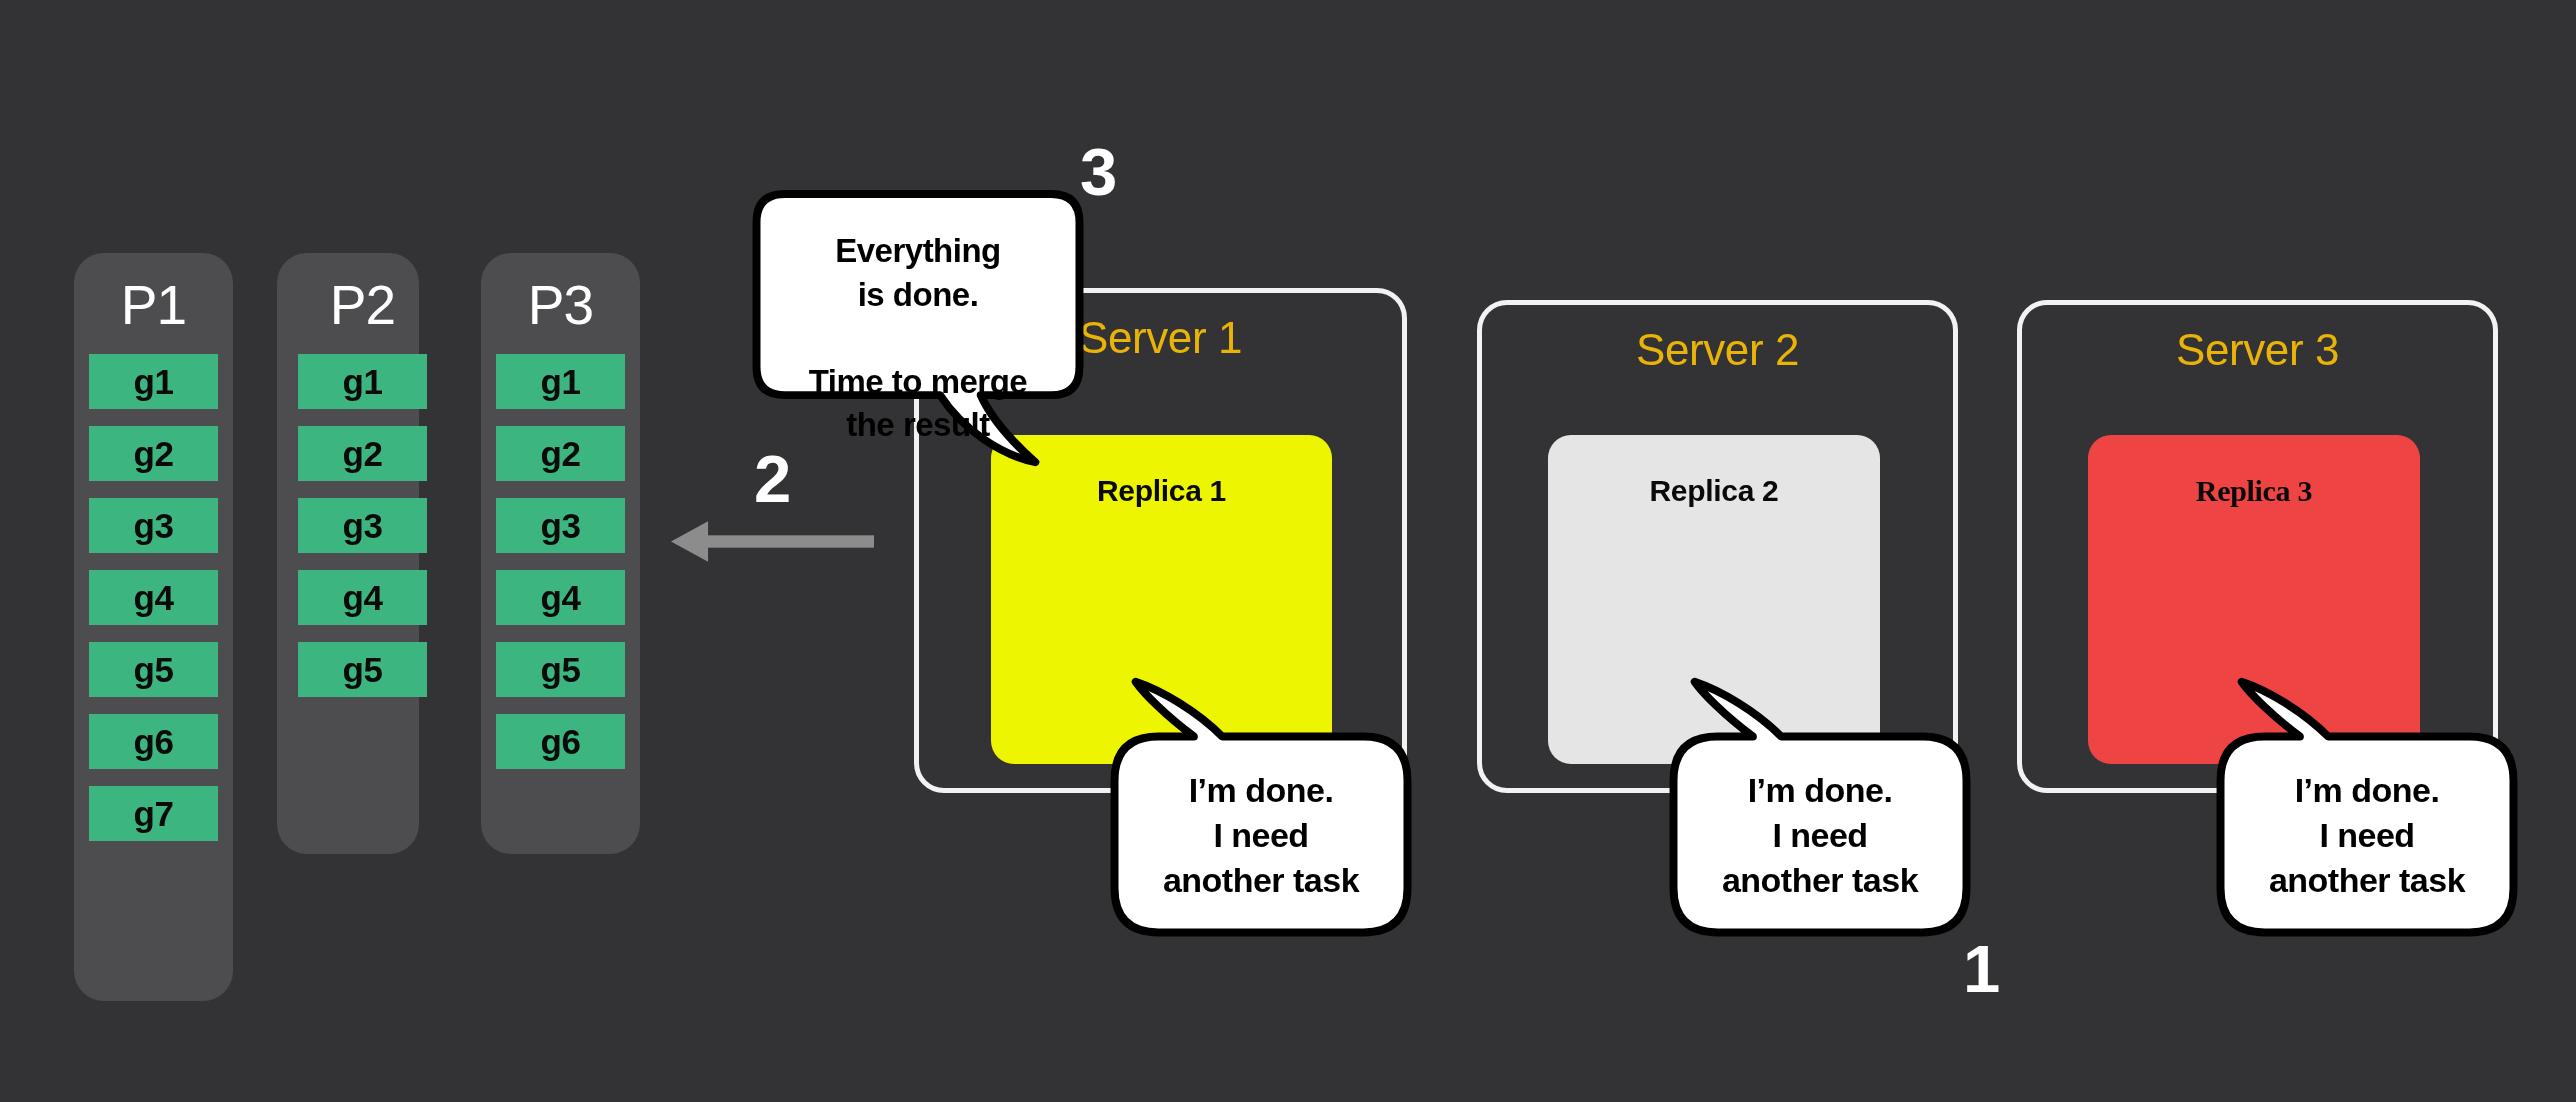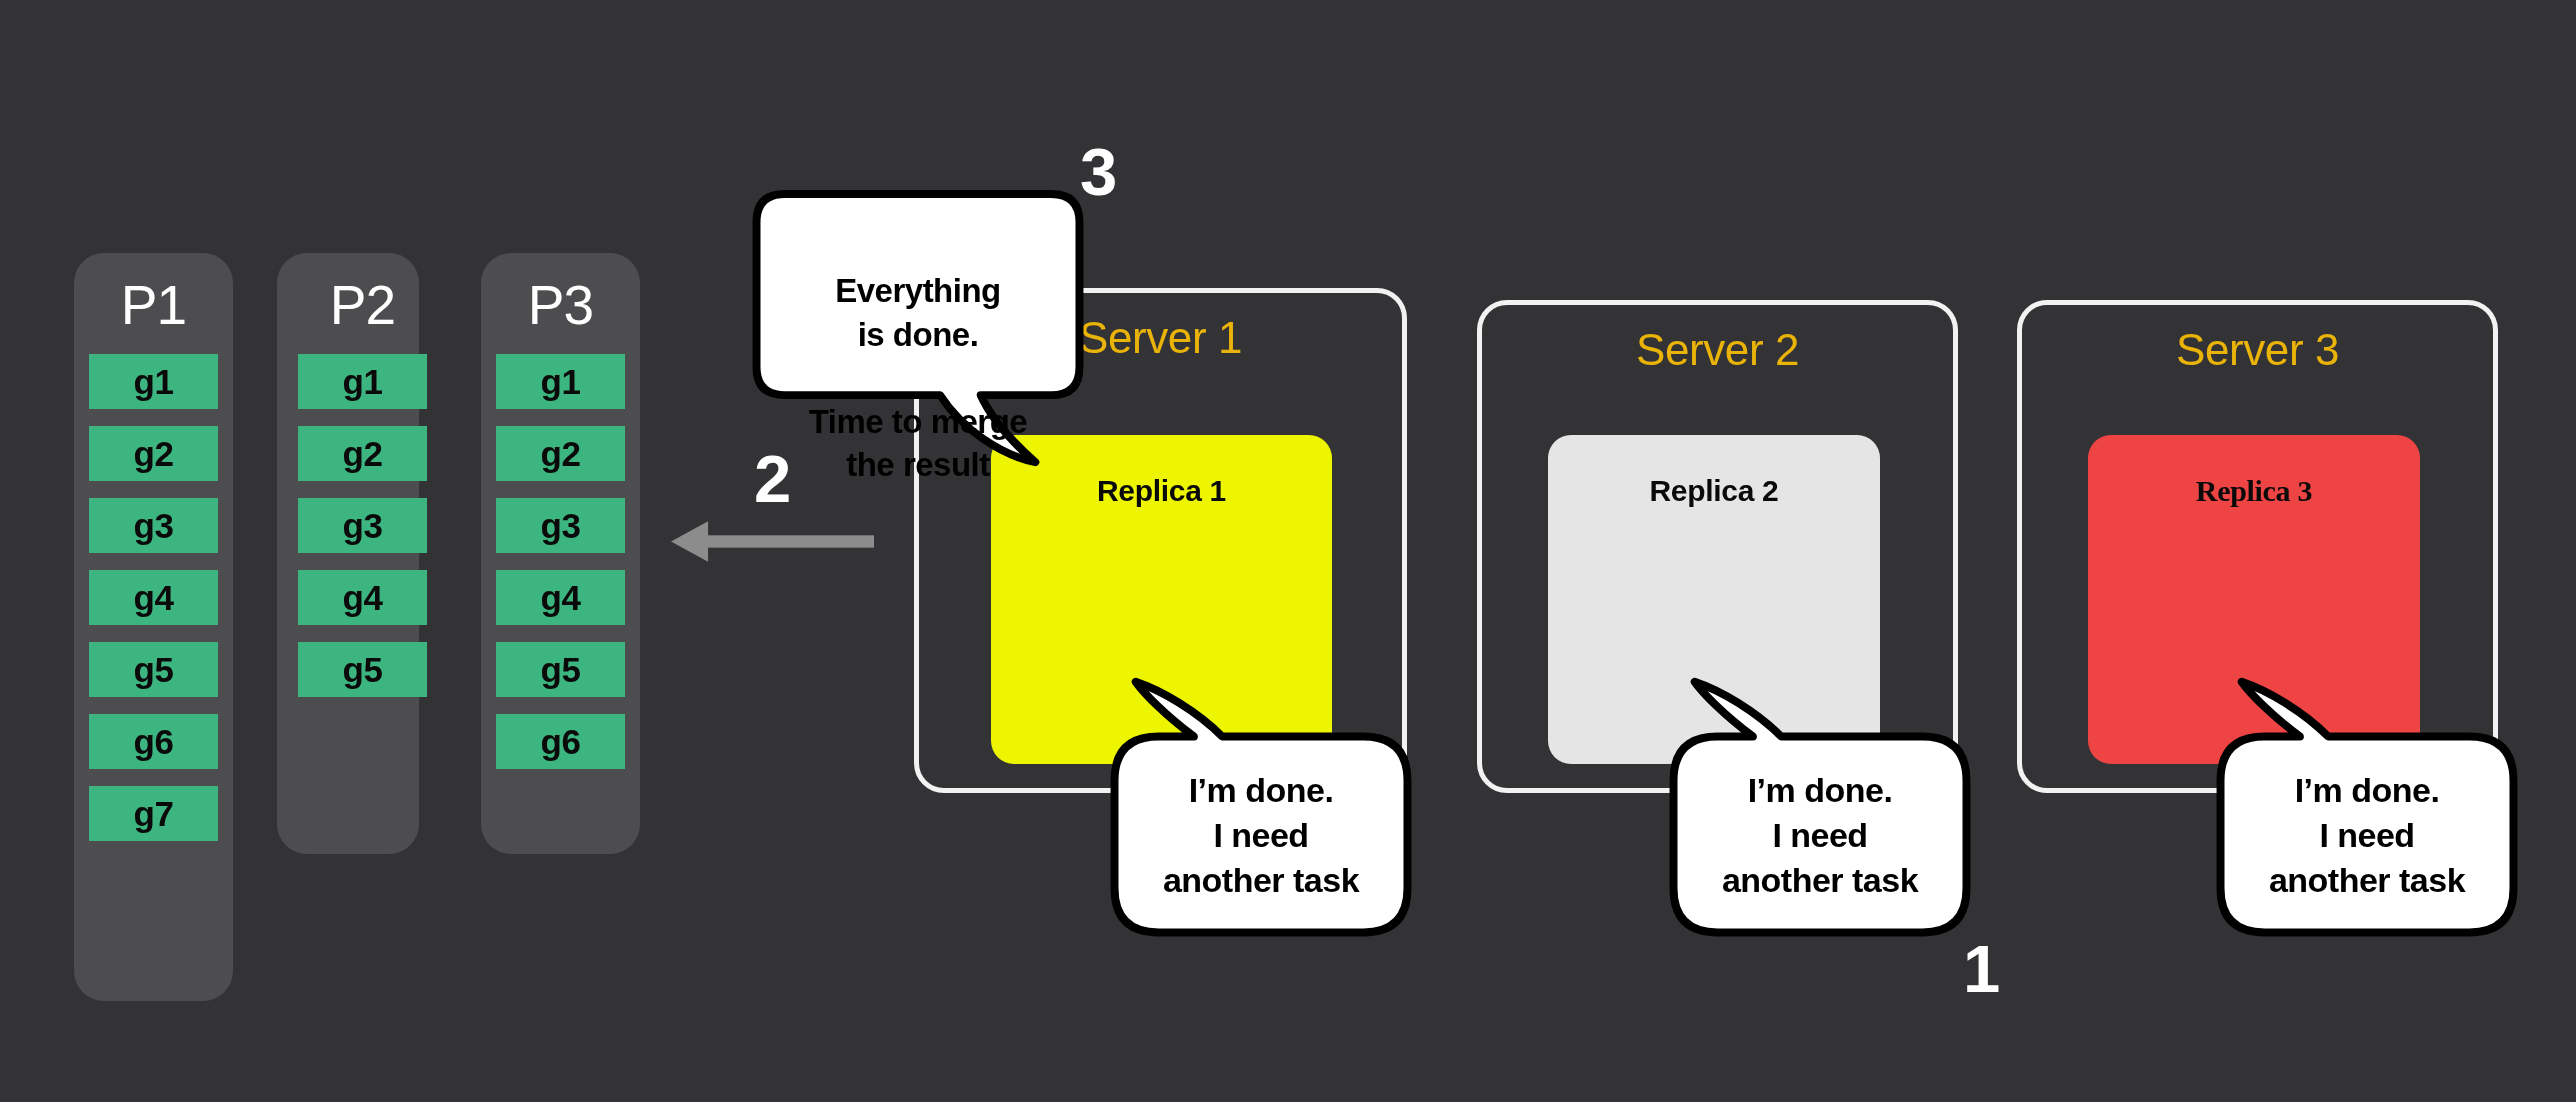--- a/index.html
+++ b/index.html
@@ -133,21 +133,20 @@
     white-space: pre-line;
     user-select: none;
   }
   .bubble-small .bubble-text {
     font-size: 34px;
     letter-spacing: -0.5px;
   }
   .bubble-merge .bubble-text {
     font-size: 33px;
     letter-spacing: -0.5px;
-    margin-top: 40px;
   }
 </style>
 </head>
 <body>
 
 <div id="stage">
 
   <div class="partition" style="left:74px; top:253px; width:159px; height:748px;">
     <div class="partition-title">P1</div>
     <div class="chunk-list">

